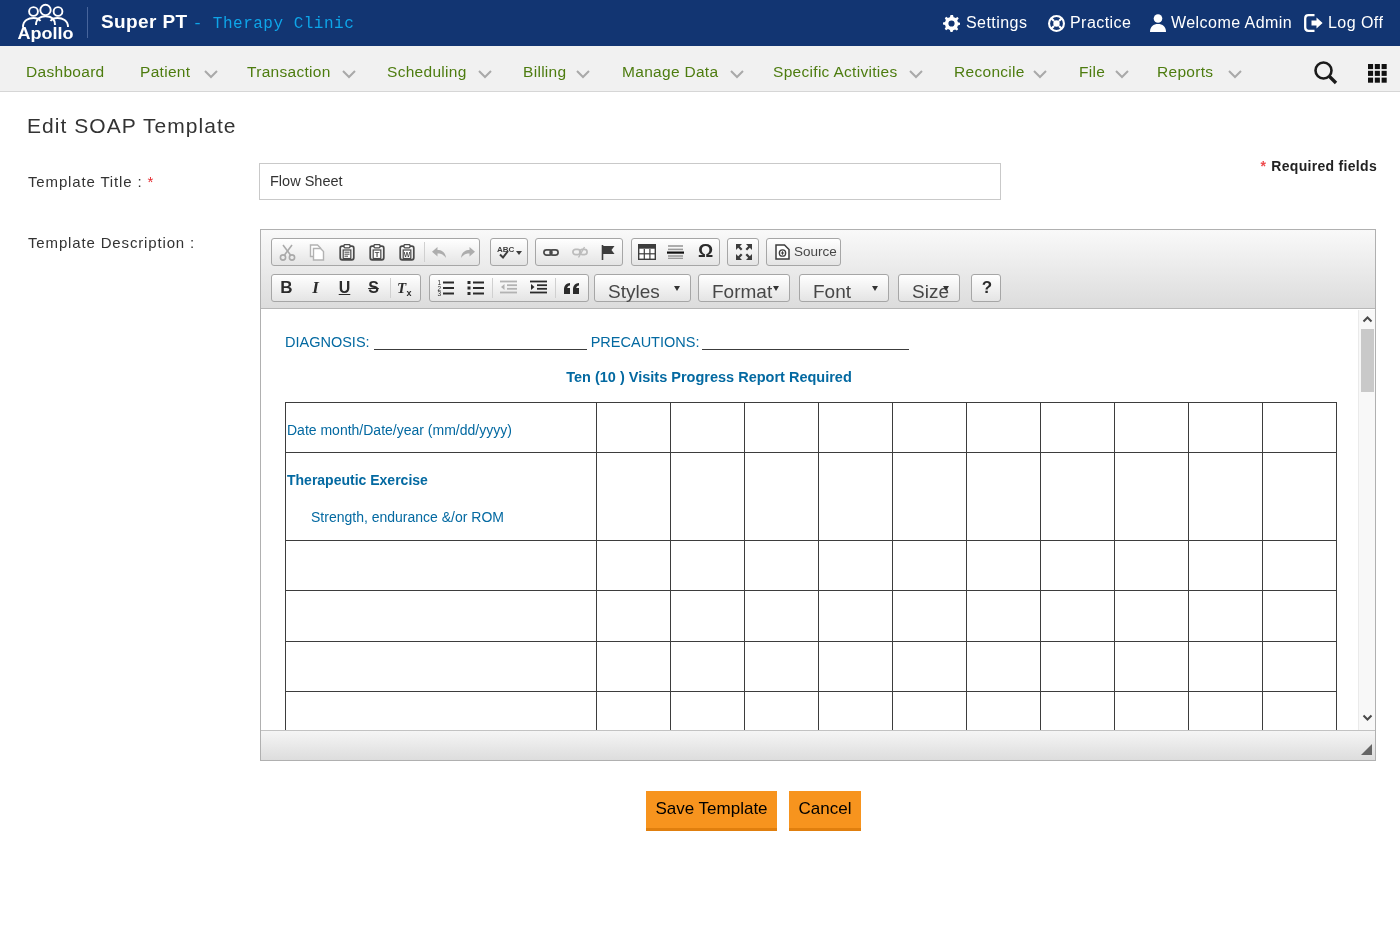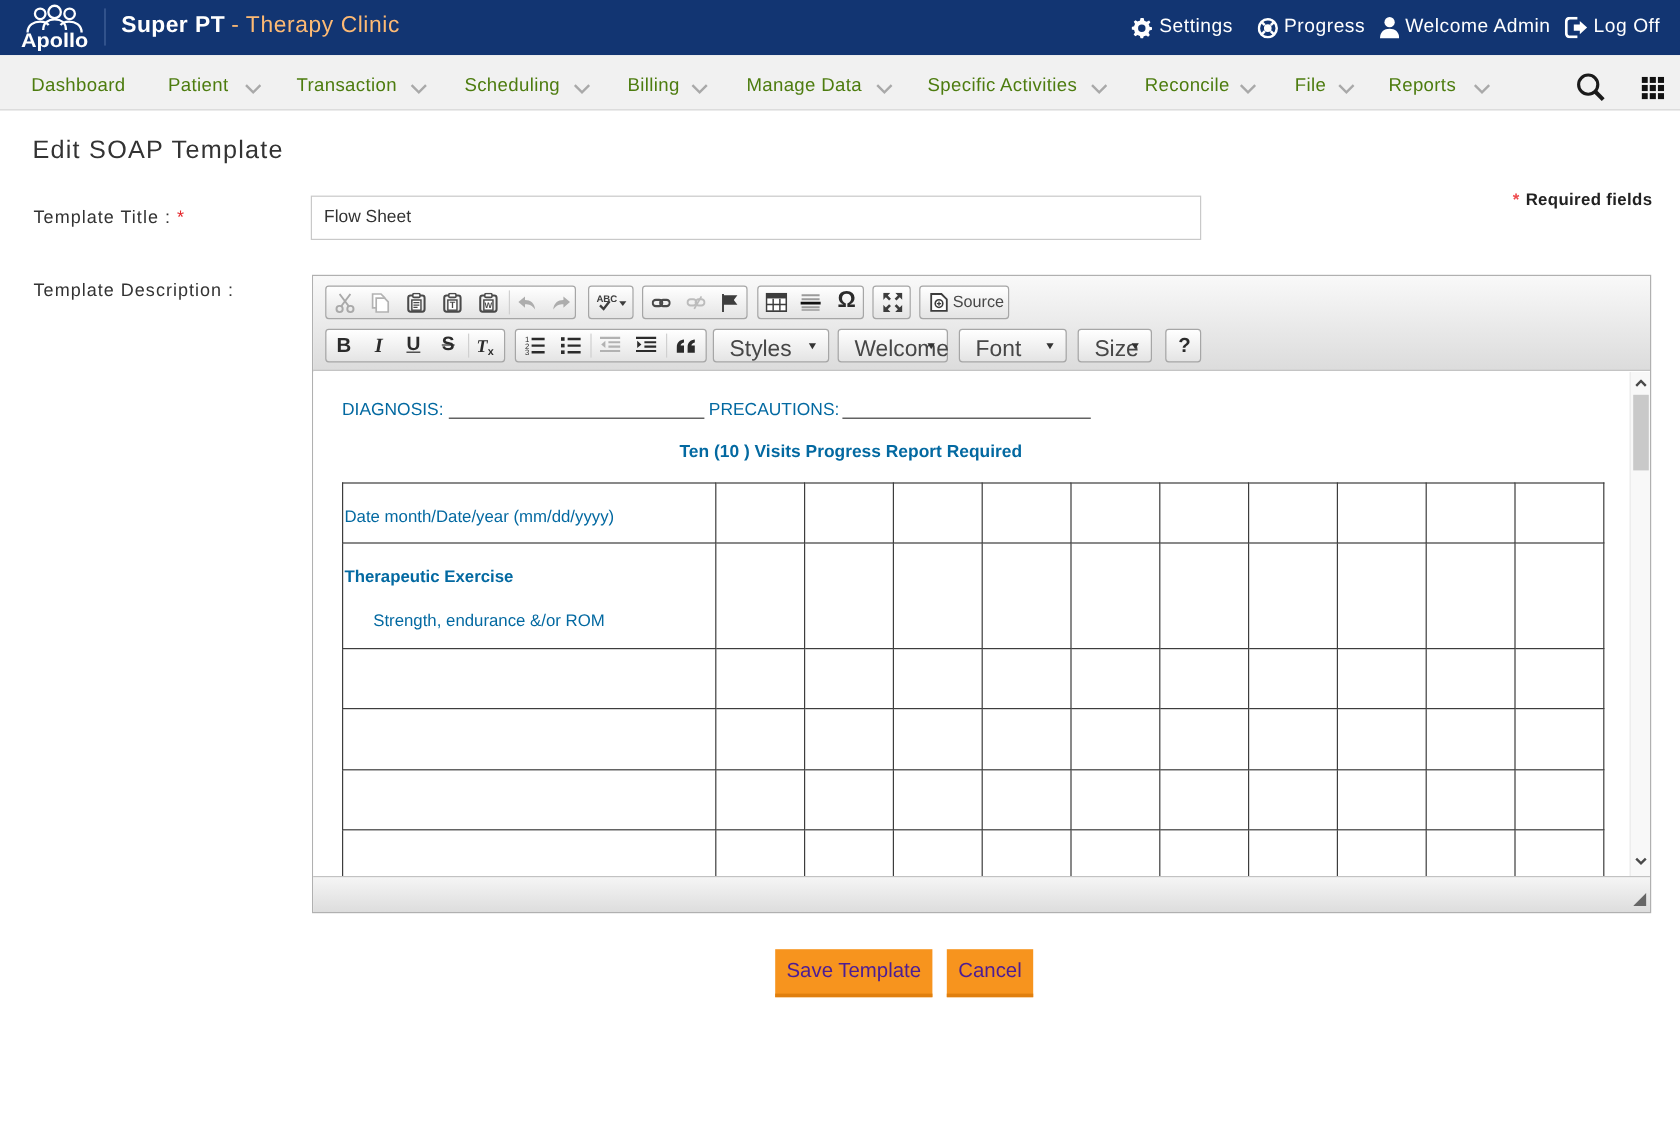--- a/index.html
+++ b/index.html
@@ -6,21 +6,21 @@
 html,body { width:1400px; height:945px; overflow:hidden; }
 body { font-family:"Liberation Sans", sans-serif; background:#fff; }
 #page { position:relative; width:1400px; height:945px; background:#fff; }
 .abs { position:absolute; }
 
 
 #topbar { position:absolute; left:0; top:0; width:1400px; height:46px; background:#123572; }
 #topbar .sep { position:absolute; left:87px; top:7px; width:1px; height:31px; background:#47659c; }
 #brand { position:absolute; left:101px; top:11px; color:#fff; font-size:18px; white-space:nowrap; }
 #brand b { font-weight:bold; font-size:19px; letter-spacing:0.4px; }
-#brand span.sub { font-size:19px; letter-spacing:0.5px; color:#fdba74; }
+#brand span.sub { font-size:16px; letter-spacing:0.5px; color:#0ea5e9;font-family:Liberation Mono, monospace; }
 .topitem { position:absolute; top:14px; color:#fff; font-size:16px; letter-spacing:0.45px; white-space:nowrap; }
 
 
 #nav { position:absolute; left:0; top:46px; width:1400px; height:46px; background:#f1f1f1; border-bottom:1px solid #d6d6d6; }
 .navitem { position:absolute; top:17px; font-size:15.5px; letter-spacing:0.3px; color:#4d7c0f; white-space:nowrap; }
 .caret { position:absolute; top:23px; width:16px; height:10px; }
 
 
 #h1 { position:absolute; left:27px; top:114px; font-size:21px; letter-spacing:1.05px; color:#333; }
 .redstar { color:#e4282d; }
@@ -46,21 +46,21 @@
 
 #edoc { position:absolute; left:0; top:0; width:1097px; height:420px; font-size:14.5px; color:#0369a1; }
 #p1 { position:absolute; left:24px; top:24px; white-space:nowrap; }
 .uline { display:inline-block; border-bottom:1.4px solid #3c3c3c; height:13px; vertical-align:-2.5px; }
 #p2 { position:absolute; left:448px; top:59px; transform:translateX(-50%); font-weight:bold; white-space:nowrap; }
 #etable { position:absolute; left:24px; top:92px; border-collapse:collapse; table-layout:fixed; font-size:14px; }
 #etable td { border:1px solid #3d3d3d; padding:0; vertical-align:middle; }
 #etable td.c1 { padding-left:1px; }
 
 
-.obtn { position:absolute; top:791px; height:40px; background:#f7941e; border:none; border-bottom:3px solid #e07f0e; color:#4c1d95; font-size:17px; font-family:"Liberation Sans", sans-serif; text-align:center; line-height:36px; }
+.obtn { position:absolute; top:791px; height:40px; background:#f7941e; border:none; border-bottom:3px solid #e07f0e; color:#000000; font-size:17px; font-family:"Liberation Sans", sans-serif; text-align:center; line-height:36px; }
 
 
 #footer { position:absolute; left:0; top:899px; width:1400px; height:46px; background:#123572; color:#fff; font-size:14px; letter-spacing:0.3px; }
 #footer .fl { position:absolute; left:15px; top:13px; }
 #footer .fr { position:absolute; right:14px; top:13px; }
 </style>
 </head>
 <body>
 <div id="page">
 
@@ -88,21 +88,21 @@
 
     <svg class="abs" style="left:1048px; top:15px;" width="17" height="17" viewBox="0 0 17 17">
       <path fill="#fff" d="M8.5 0 A8.5 8.5 0 1 0 8.5 17 A8.5 8.5 0 0 0 8.5 0 Z M8.5 2.1 A6.4 6.4 0 0 1 14.9 8.5 A6.4 6.4 0 0 1 8.5 14.9 A6.4 6.4 0 0 1 2.1 8.5 A6.4 6.4 0 0 1 8.5 2.1 Z M8.5 5.3 A3.2 3.2 0 0 0 8.5 11.7 A3.2 3.2 0 0 0 8.5 5.3 Z"></path>
       <g stroke="#fff" stroke-width="2.1">
         <line x1="3" y1="3" x2="6" y2="6"></line>
         <line x1="14" y1="3" x2="11" y2="6"></line>
         <line x1="3" y1="14" x2="6" y2="11"></line>
         <line x1="14" y1="14" x2="11" y2="11"></line>
       </g>
     </svg>
-    <div class="topitem" style="left:1070px;">Progress</div>
+    <div class="topitem" style="left:1070px;">Practice</div>
 
     <svg class="abs" style="left:1150px; top:14px;" width="16" height="18" viewBox="0 0 16 18">
       <circle cx="8" cy="4.5" r="4.3" fill="#fff"></circle>
       <path fill="#fff" d="M0 18 C0 12.5 3.5 10 8 10 C12.5 10 16 12.5 16 18 Z"></path>
     </svg>
     <div class="topitem" style="left:1171px;">Welcome Admin</div>
 
     <svg class="abs" style="left:1304px; top:14px;" width="19" height="18" viewBox="0 0 19 18">
       <path fill="none" stroke="#fff" stroke-width="2.3" d="M10.5 1.2 L4.5 1.2 Q1.2 1.2 1.2 4.5 L1.2 13.5 Q1.2 16.8 4.5 16.8 L10.5 16.8"></path>
       <path fill="#fff" d="M7.5 6.4 L12.5 6.4 L12.5 3.5 L18.6 9 L12.5 14.5 L12.5 11.6 L7.5 11.6 Z"></path>
@@ -394,21 +394,21 @@
                 <path d="M10 7.5 C10 3.5 12.5 1.2 16 1 L16 3.4 C14.2 3.7 13.3 4.8 13.2 6 L16 6 L16 12 L10 12 Z"></path>
               </g>
             </svg>
         </div>
       </div>
       <div class="combo" style="left:333px; top:44px; width:97px;">
           <span class="clabel">Styles</span>
           <span class="carrow"></span>
         </div>
       <div class="combo" style="left:437px; top:44px; width:92px;">
-          <span class="clabel">Welcome</span>
+          <span class="clabel">Format</span>
           <span class="carrow"></span>
         </div>
       <div class="combo" style="left:538px; top:44px; width:90px;">
           <span class="clabel">Font</span>
           <span class="carrow"></span>
         </div>
       <div class="combo" style="left:637px; top:44px; width:62px;">
           <span class="clabel">Size</span>
           <span class="carrow"></span>
         </div>

